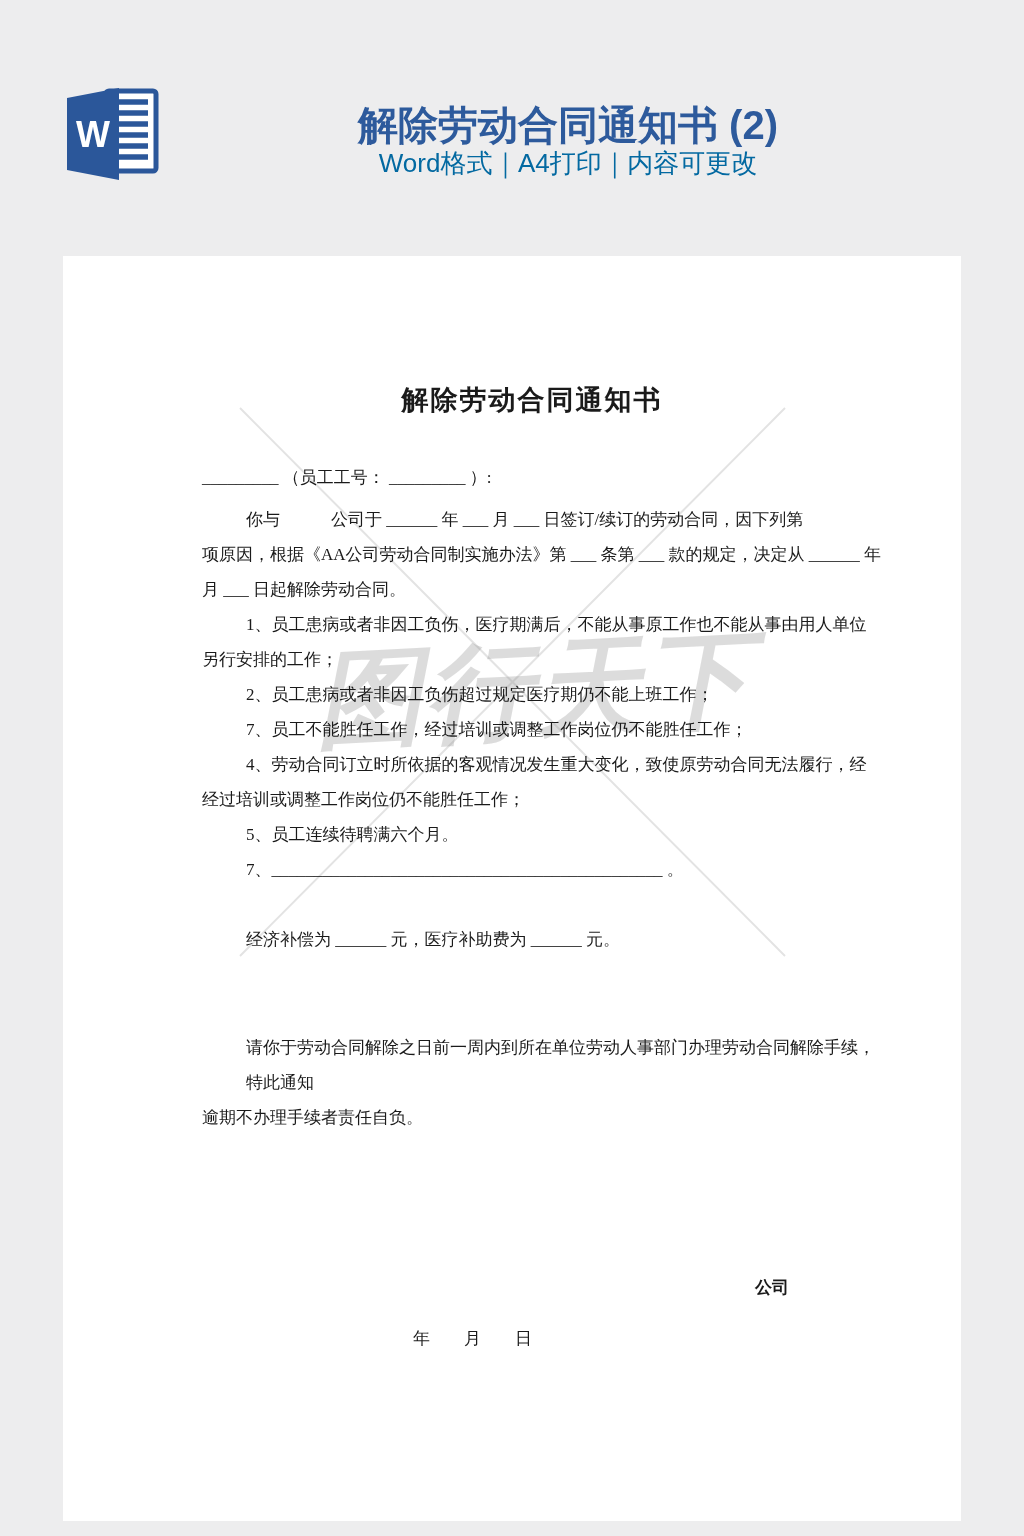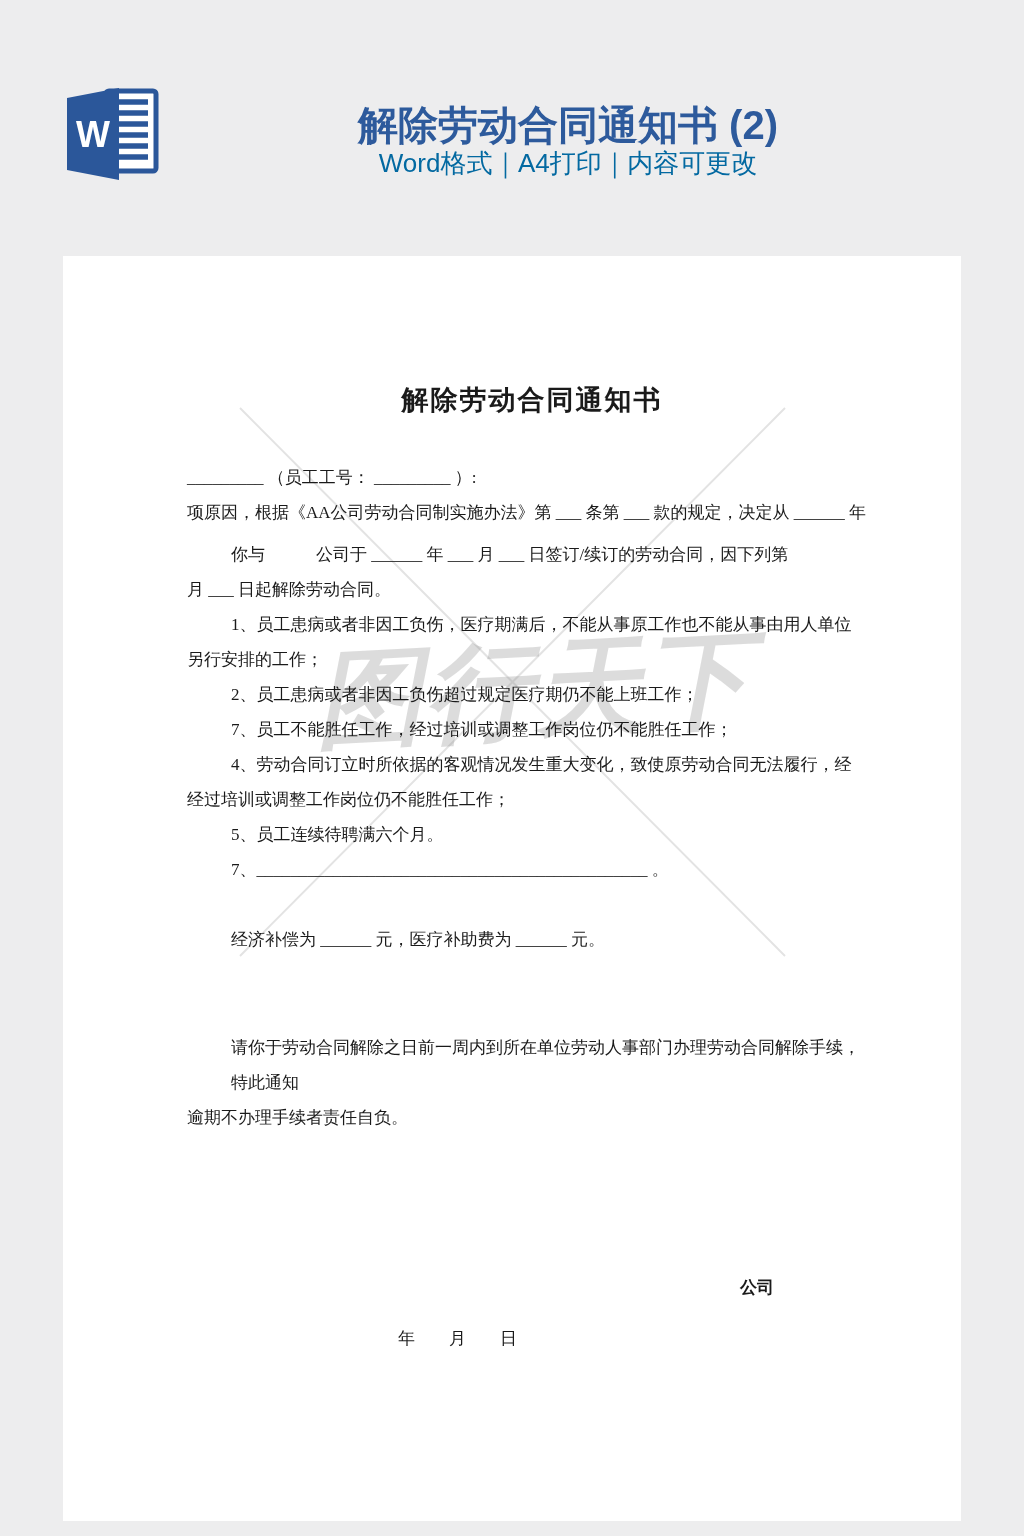--- a/index.html
+++ b/index.html
@@ -33,21 +33,21 @@
     text-align:center;font-size:106px;line-height:150px;
     font-style:italic;font-weight:bold;letter-spacing:4px;
     color:#8f8f8f;opacity:0.30;transform:rotate(-3deg);
     pointer-events:none;white-space:nowrap;
   }
   .doc-title{
     position:absolute;top:110px;left:0;width:906px;margin:16px;
     text-align:center;font-size:27px;font-weight:bold;letter-spacing:2px;
   }
   .doc-body{
-    position:absolute;left:124px;top:204px;width:636px;
+    position:absolute;left:139px;top:204px;width:636px;
     font-size:17px;line-height:35px;
   }
   .doc-line{white-space:nowrap;}
   .l-indent{text-indent:44px;}
   .l-flush{text-indent:0;}
   .l-sig-company{text-align:right;padding-right:49px;}
   .l-sig-date{text-align:center;padding-right:95px;margin-top:16px;}
 </style>
 </head>
 <body>
@@ -76,22 +76,22 @@
 
 <main class="page">
   <svg class="x-watermark" width="898" height="1265" viewBox="0 0 898 1265">
     <line x1="177" y1="152" x2="722" y2="700" stroke="#e3e3e3" stroke-width="2"></line>
     <line x1="722" y1="152" x2="177" y2="700" stroke="#e3e3e3" stroke-width="2"></line>
   </svg>
   <div class="brush-watermark">图行天下</div>
   <h2 class="doc-title">解除劳动合同通知书</h2>
   <div class="doc-body" id="doc-body">
       <div class="doc-line l-flush">_________ （员工工号： _________ ）:</div>
+      <div class="doc-line l-indent" style="margin-top: 7px;">你与　　　公司于 ______ 年 ___ 月 ___ 日签订/续订的劳动合同，因下列第</div>
       <div class="doc-line l-flush">项原因，根据《AA公司劳动合同制实施办法》第 ___ 条第 ___ 款的规定，决定从 ______ 年</div>
-      <div class="doc-line l-indent" style="margin-top: 7px;">你与　　　公司于 ______ 年 ___ 月 ___ 日签订/续订的劳动合同，因下列第</div>
       <div class="doc-line l-flush">月 ___ 日起解除劳动合同。</div>
       <div class="doc-line l-indent">1、员工患病或者非因工负伤，医疗期满后，不能从事原工作也不能从事由用人单位</div>
       <div class="doc-line l-flush">另行安排的工作；</div>
       <div class="doc-line l-indent">2、员工患病或者非因工负伤超过规定医疗期仍不能上班工作；</div>
       <div class="doc-line l-indent">7、员工不能胜任工作，经过培训或调整工作岗位仍不能胜任工作；</div>
       <div class="doc-line l-indent">4、劳动合同订立时所依据的客观情况发生重大变化，致使原劳动合同无法履行，经</div>
       <div class="doc-line l-flush">经过培训或调整工作岗位仍不能胜任工作；</div>
       <div class="doc-line l-indent">5、员工连续待聘满六个月。</div>
       <div class="doc-line l-indent">7、______________________________________________ 。</div>
       <div class="doc-line l-indent" style="margin-top: 35px;">经济补偿为 ______ 元，医疗补助费为 ______ 元。</div>

